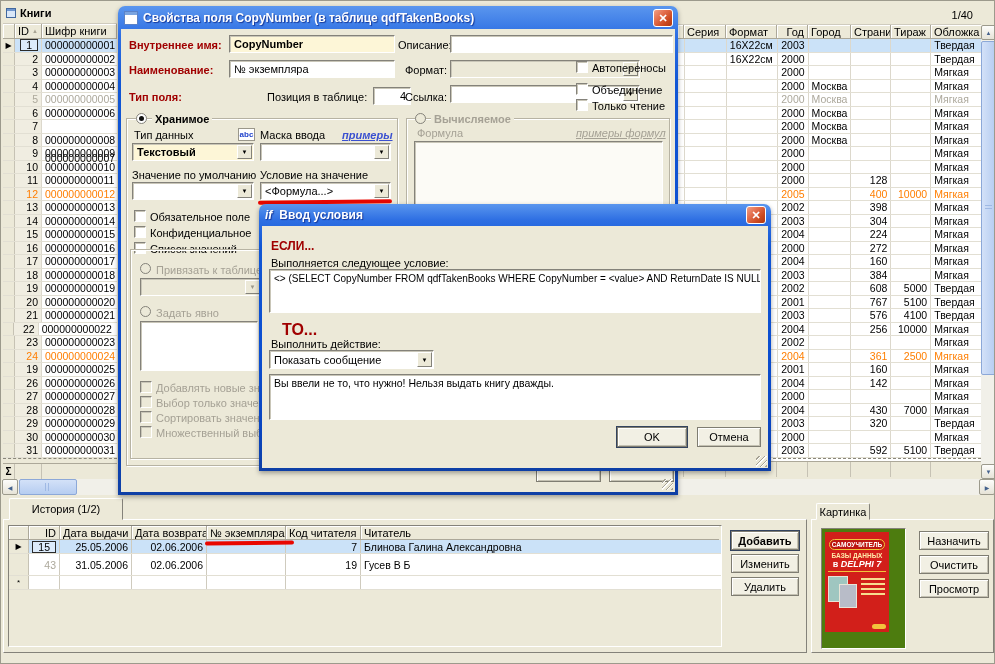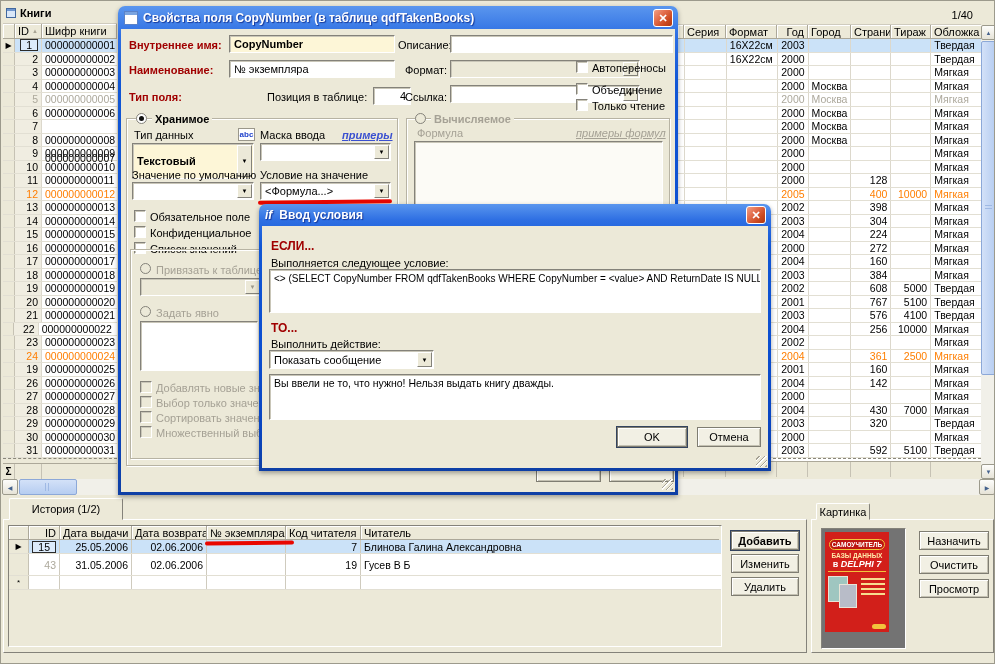--- a/index.html
+++ b/index.html
@@ -699,21 +699,21 @@
 
       <div class="gb" style="left:5px; top:89px; width:272px; height:348px;"></div>
       <span class="radio on" style="left:15px; top:84px;"></span>
       <span class="lbl" style="left:31px; top:84px; font-weight:bold; background:#ECE9D8; padding:0 3px;">Хранимое</span>
 
       <span class="lbl" style="left:13px; top:100px;">Тип данных</span>
       <span class="lbl" style="left:117px; top:99px; width:17px; height:13px; background:#FFF; border:1px solid #9A978A; color:#2244CC; font-size:8px; font-weight:bold; text-align:center; line-height:11px;">abc</span>
       <span class="lbl" style="left:139px; top:100px;">Маска ввода</span>
       <span class="lbl link" style="left:221px; top:100px;">примеры</span>
 
-      <div class="dd sunken cream" style="left:11px; top:114px; width:122px; height:36px;">
+      <div class="dd sunken cream" style="left:11px; top:114px; width:122px; height:18px;">
           <span class="ddtxt">Текстовый</span>
           <span class="ddbtn">▼</span>
         </div>
       <div class="dd sunken" style="left:139px; top:114px; width:131px; height:18px;">
           <span class="ddtxt"></span>
           <span class="ddbtn">▼</span>
         </div>
 
       <span class="lbl" style="left:11px; top:140px;">Значение по умолчанию</span>
       <span class="lbl" style="left:139px; top:140px;">Условие на значение</span>
@@ -770,21 +770,21 @@
   <div class="dlg" style="left:258px; top:203px; width:512px; height:267px; z-index:20;">
     <div class="tbar" style="height:22px;">
       <span style="font-style:italic; margin-right:7px;">if</span>
       <span>Ввод условия</span>
     </div>
     <div class="xbtn" style="top:2px;">✕</div>
     <div class="body" style="top:22px;">
       <span class="lbl redlbl" style="left:9px; top:13px; font-size:12px;">ЕСЛИ...</span>
       <span class="lbl" style="left:9px; top:31px;">Выполняется следующее условие:</span>
       <div class="abs sunken" style="left:7px; top:43px; width:492px; height:44px; padding:3px 4px; font-size:10px; white-space:nowrap; overflow:hidden;">&lt;&gt; (SELECT CopyNumber FROM qdfTakenBooks WHERE CopyNumber = &lt;value&gt; AND ReturnDate IS NULL)</div>
-      <span class="lbl redlbl" style="left:9px; top:95px; font-size:12px;">ТО...</span>
+      <span class="lbl redlbl" style="left:20px; top:95px; font-size:16px;">ТО...</span>
       <span class="lbl" style="left:9px; top:112px;">Выполнить действие:</span>
       <div class="dd sunken" style="left:7px; top:124px; width:165px; height:19px;">
           <span class="ddtxt">Показать сообщение</span>
           <span class="ddbtn">▼</span>
         </div>
       <div class="abs sunken" style="left:7px; top:148px; width:492px; height:46px; padding:2px 4px; font-size:10.5px;">Вы ввели не то, что нужно! Нельзя выдать книгу дважды.</div>
       <div class="btn def" style="left:355px; top:201px; width:70px; height:20px;">OK</div>
       <div class="btn" style="left:435px; top:201px; width:64px; height:20px;">Отмена</div>
       <div class="resize-grip" style="right:1px; bottom:1px;"></div>
     </div>
@@ -844,21 +844,21 @@
         </div>
       </div>
   </div>
 
   <div class="redline" style="left:204px; top:540px; width:89px; z-index:6;"></div>
 
   <div class="btn def bold" style="left:730px; top:530px; width:68px; height:19px; z-index:2;">Добавить</div>
   <div class="btn" style="left:730px; top:553px; width:68px; height:19px; z-index:2;">Изменить</div>
   <div class="btn" style="left:730px; top:576px; width:68px; height:19px; z-index:2;">Удалить</div>
 
-  <div class="abs" style="left:820px; top:527px; width:85px; height:121px; z-index:2; border:1px solid; border-color:#84827A #FFF #FFF #84827A; background:#737373;">
+  <div class="abs" style="left:820px; top:527px; width:85px; height:121px; z-index:2; border:1px solid; border-color:#84827A #FFF #FFF #84827A; background:#4d7c0f;">
     <div id="cover">
       <div class="author"></div>
       <div class="badge">САМОУЧИТЕЛЬ</div>
       <div class="t1">БАЗЫ ДАННЫХ</div>
       <div class="t2"><span>в</span> <span style="font-style:italic;">DELPHI 7</span></div>
       <div class="rule"></div>
       <div class="shot1"></div>
       <div class="shot2"></div>
       <div class="items">
           <div></div>

